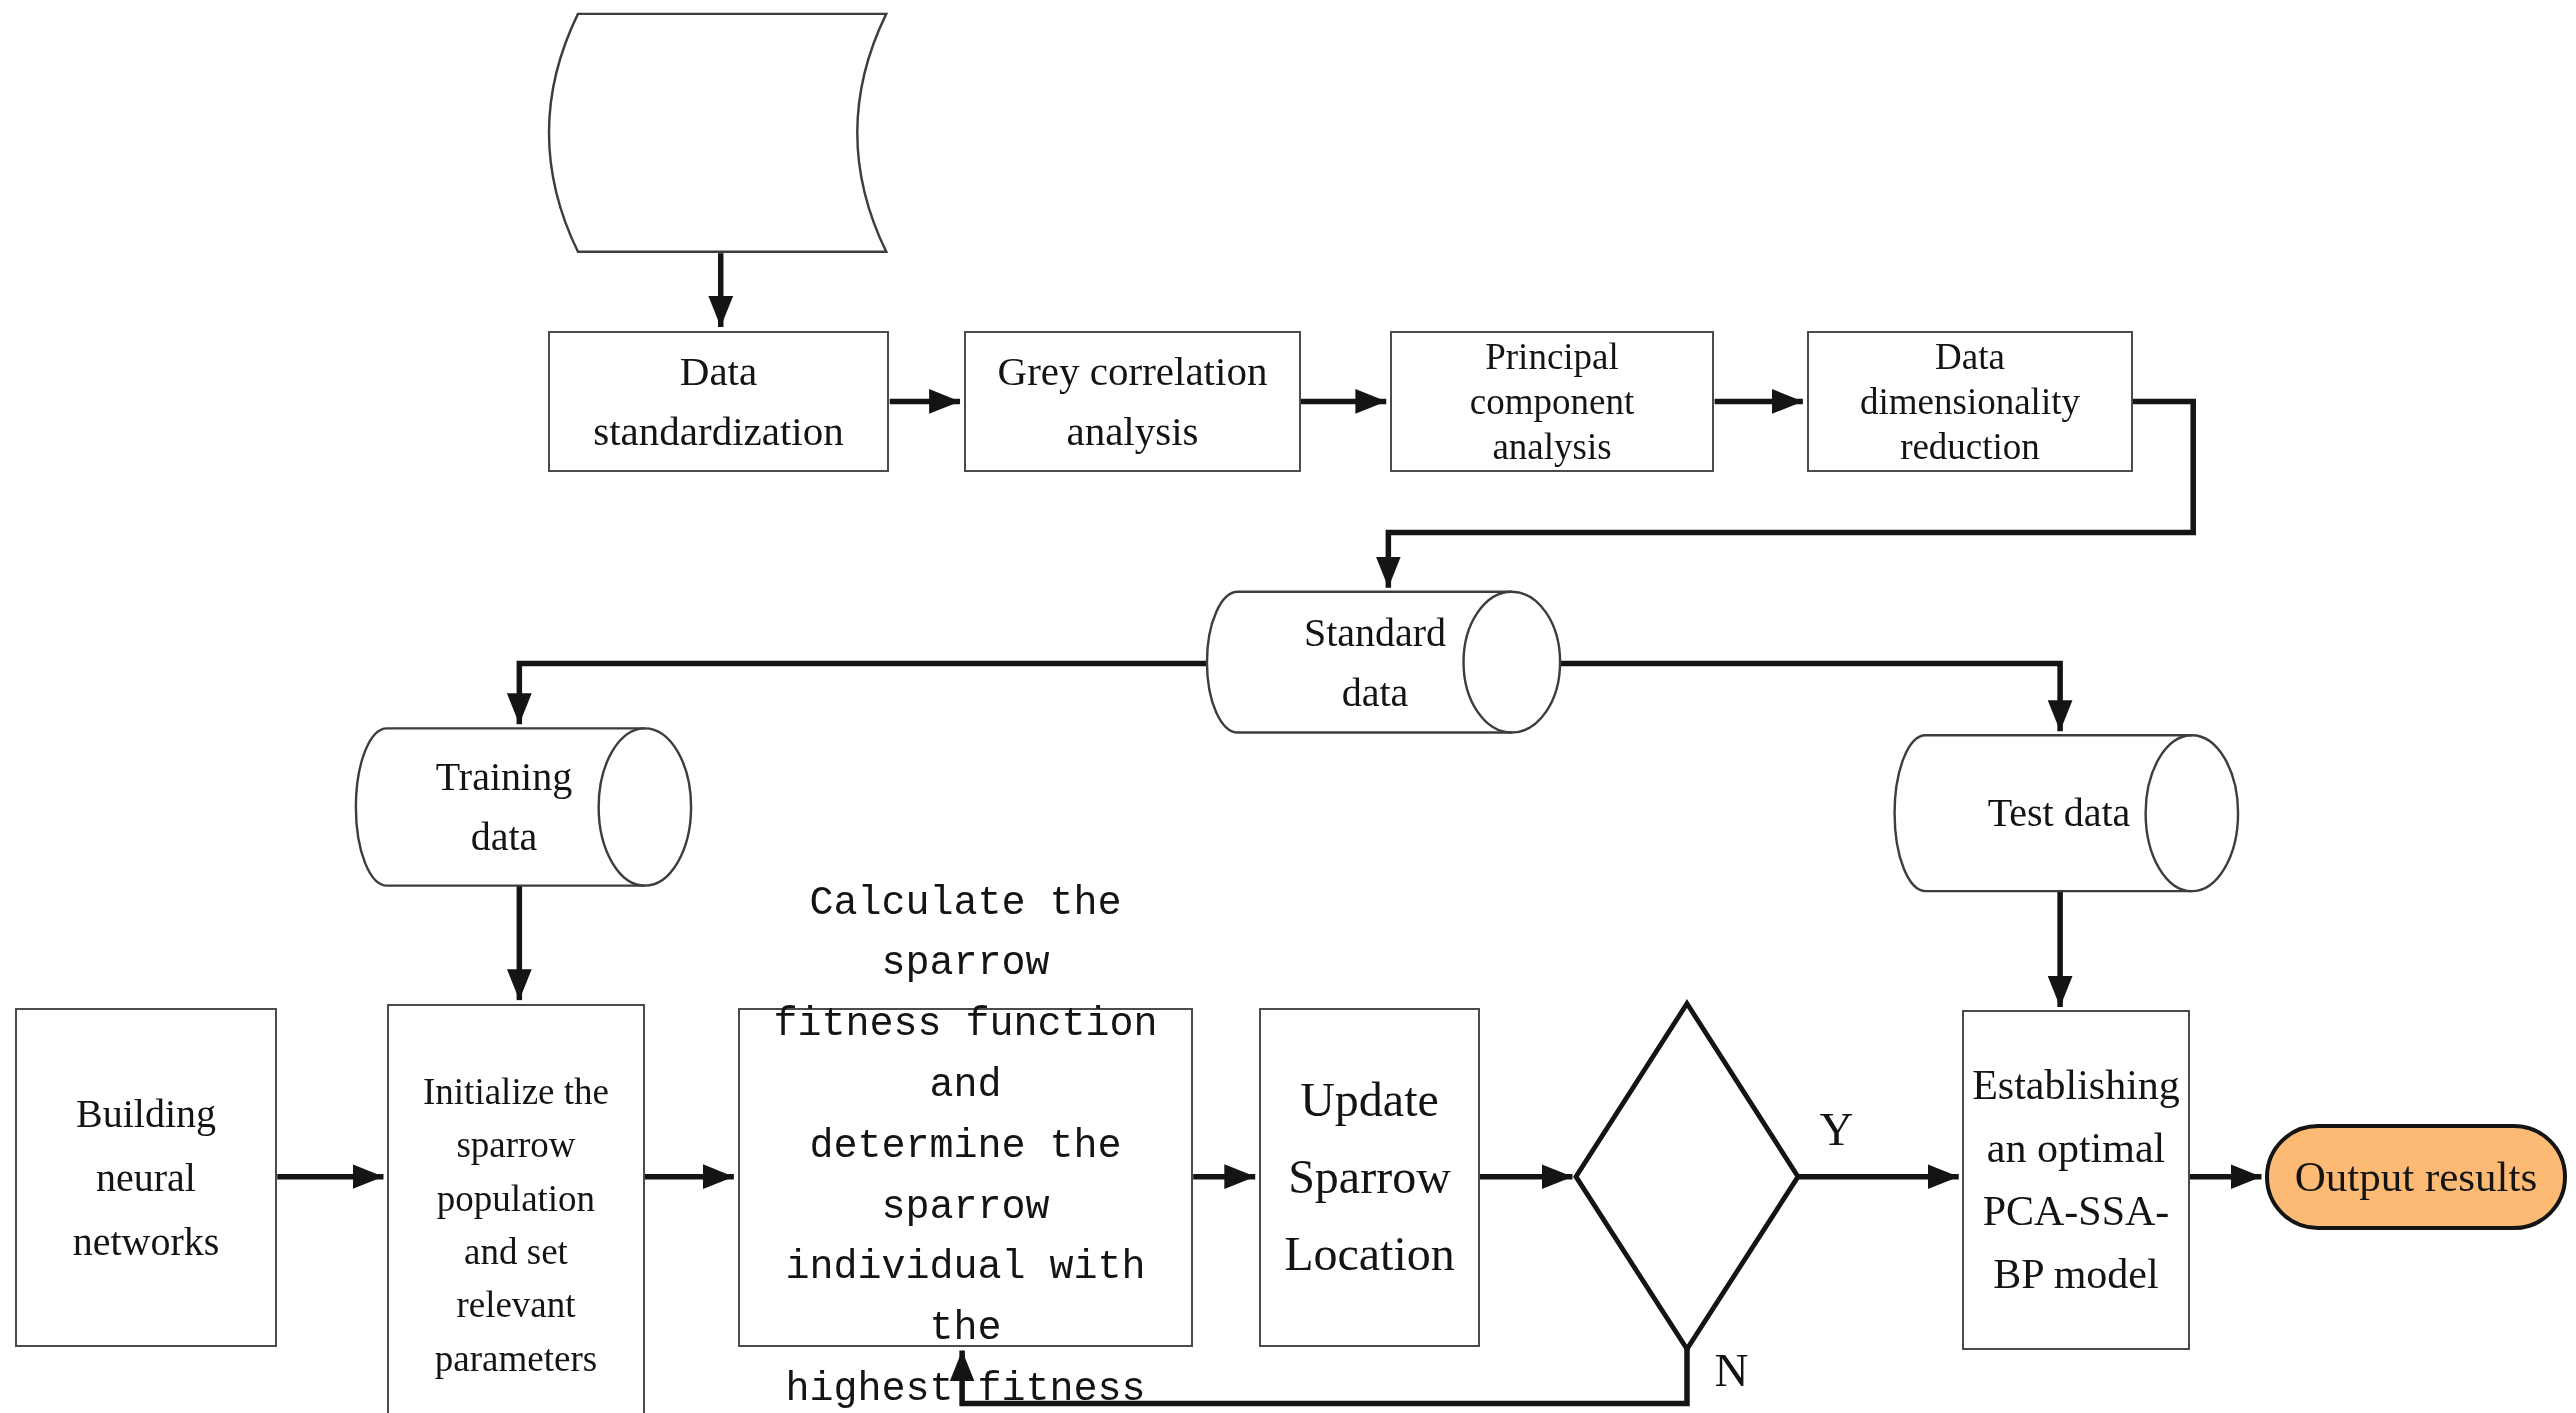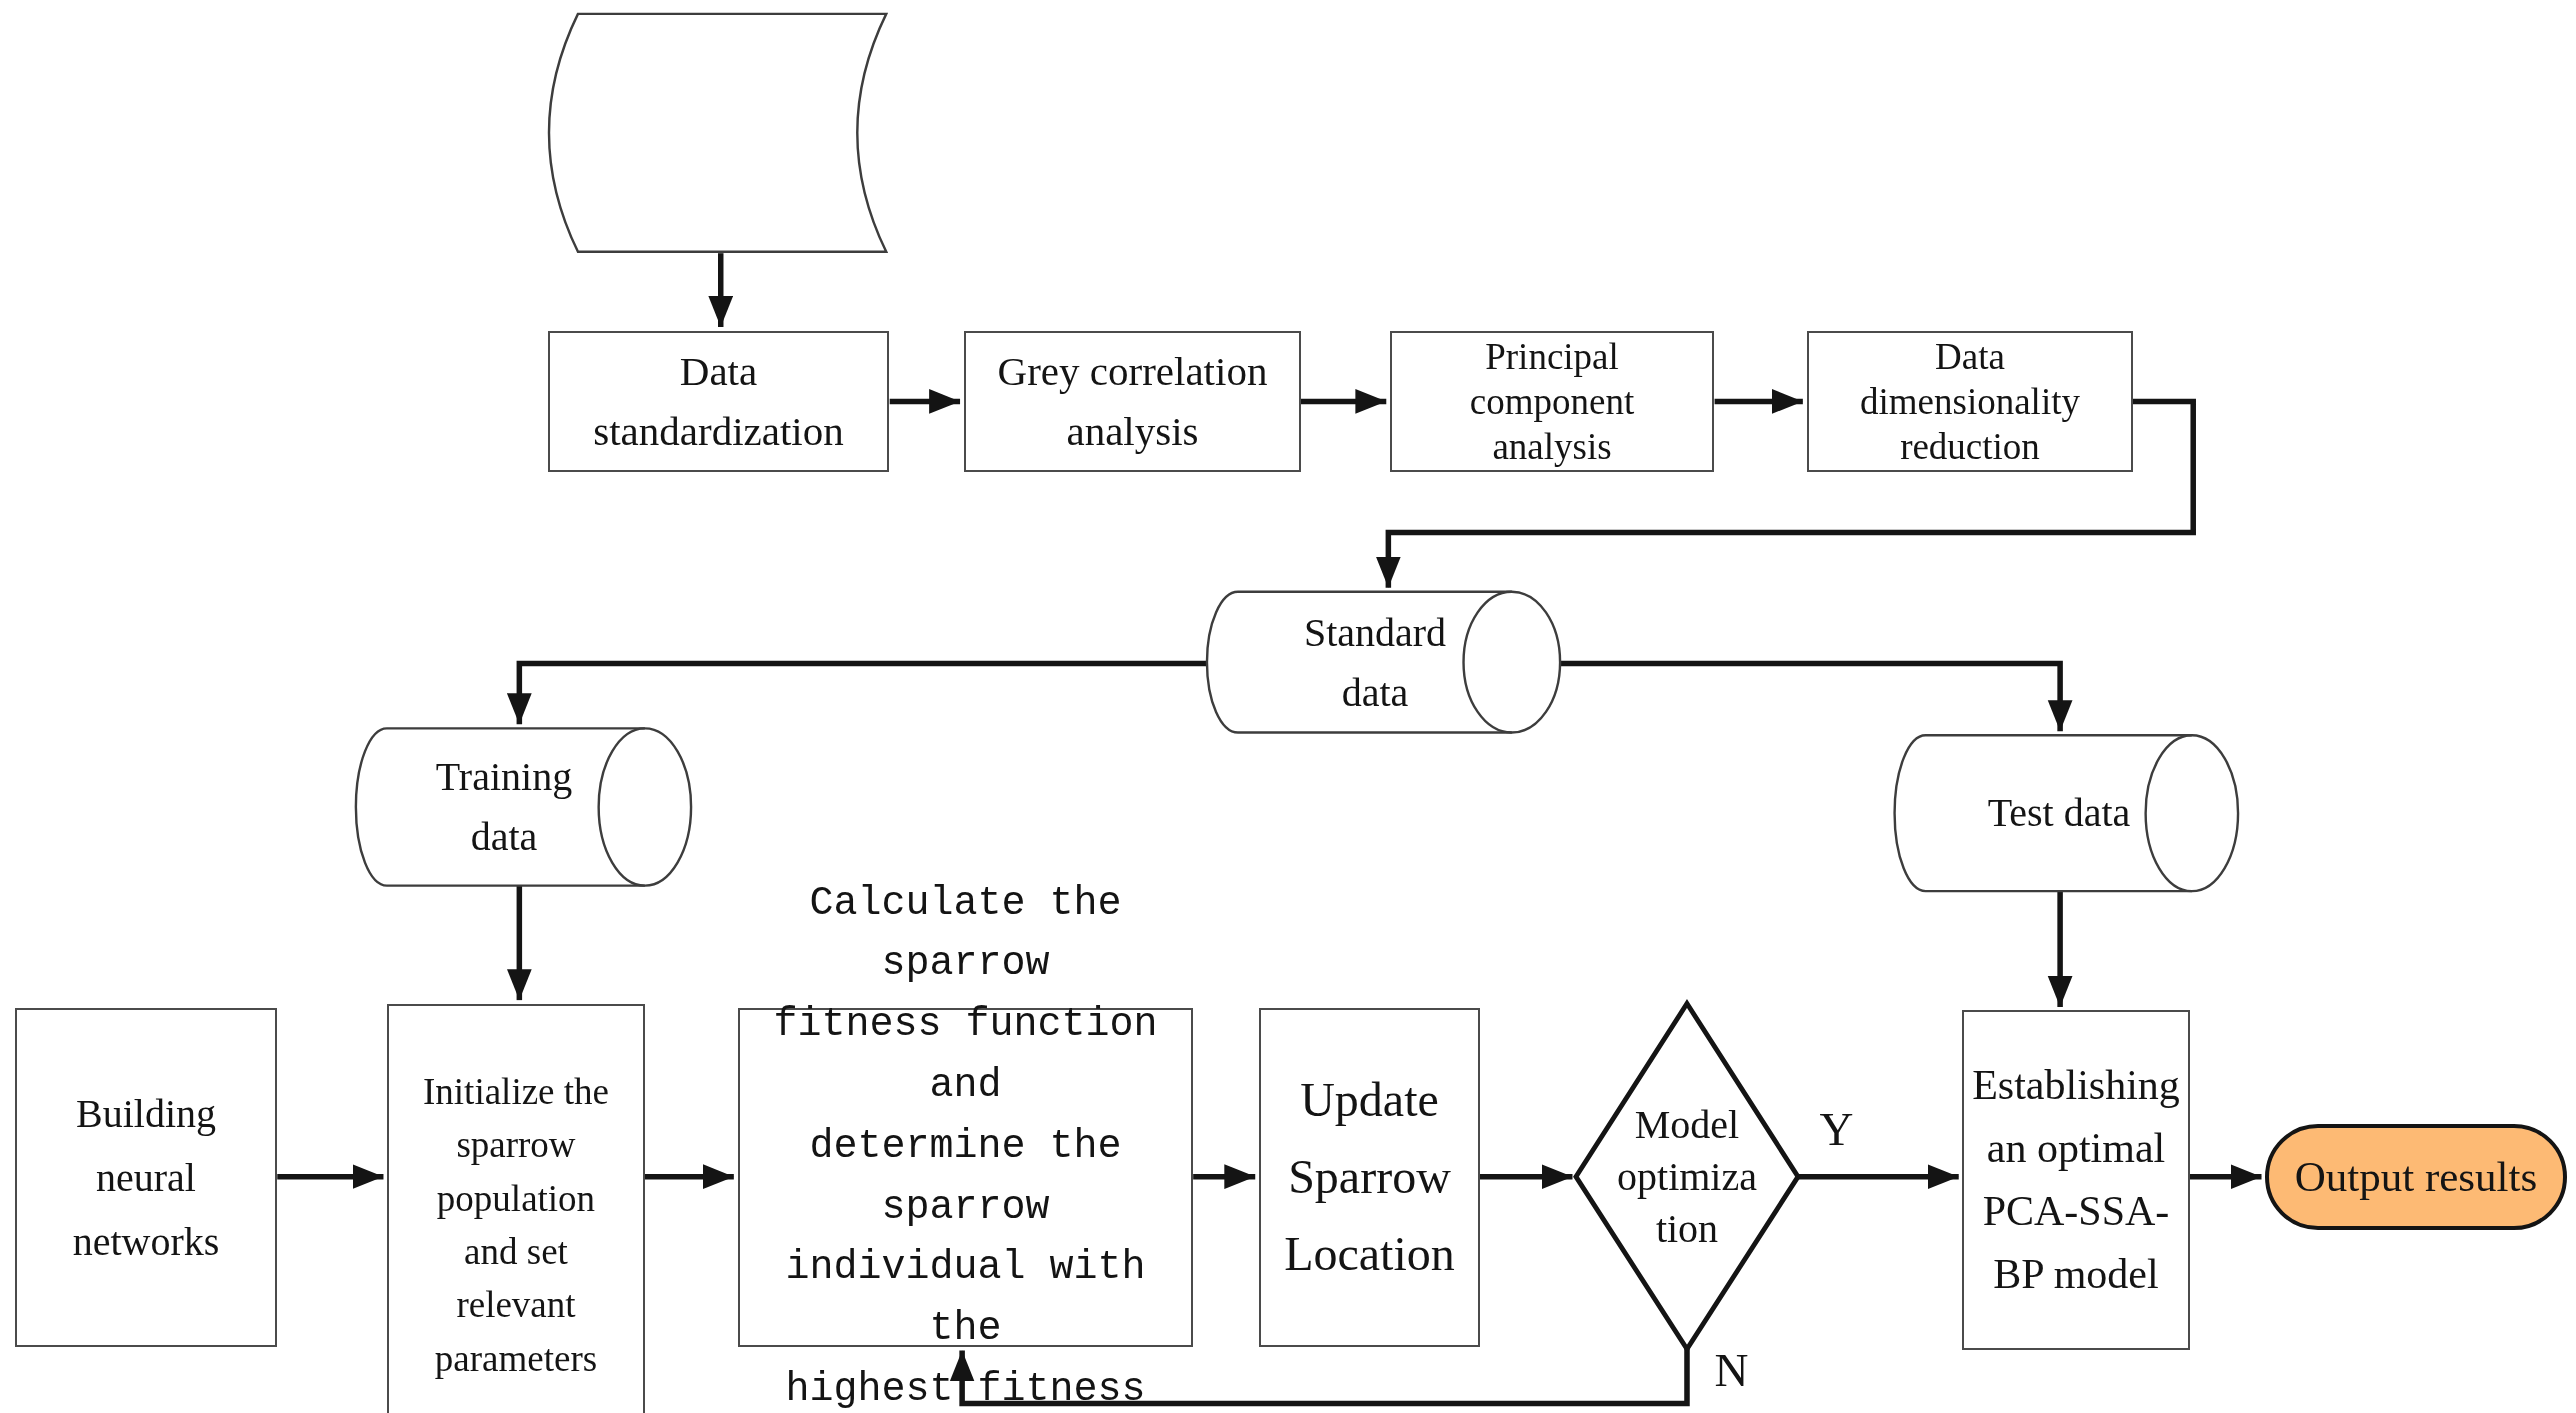--- a/index.html
+++ b/index.html
@@ -140,25 +140,20 @@
 determine the sparrow
 individual with the
 highest fitness value</span>
   </div>
   <div class="node rect n-update" style="left:1259px;top:1008px;width:221px;height:339px;">
     <span>Update
 Sparrow
 Location</span>
   </div>
 
-  <div class="node shape-label n-diamond" style="left:1576px;top:1004px;width:222px;height:346px;">
-    <span>Model
-optimiza
-tion</span>
-  </div>
 
   <div class="node rect n-estab" style="left:1962px;top:1010px;width:228px;height:340px;">
     <span>Establishing
 an optimal
 PCA-SSA-
 BP model</span>
   </div>
 
   <div class="node terminator" style="left:2265px;top:1124px;width:302px;height:106px;">
     <span>Output results</span>

